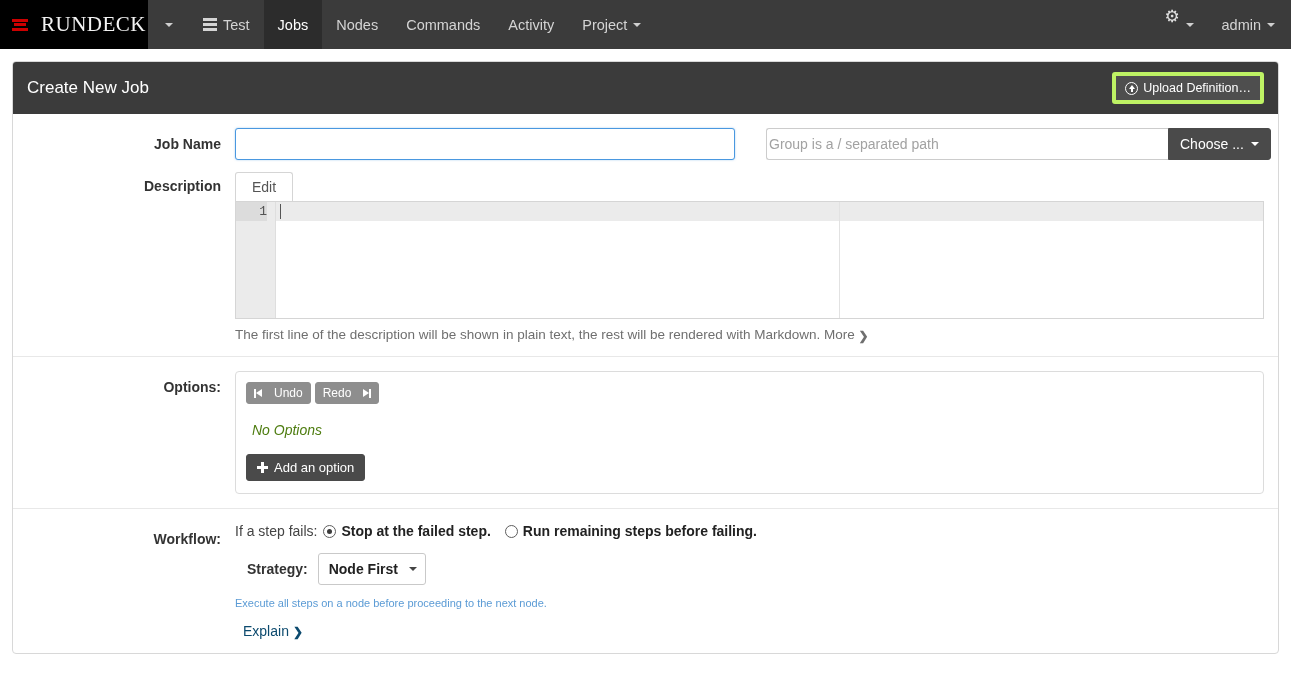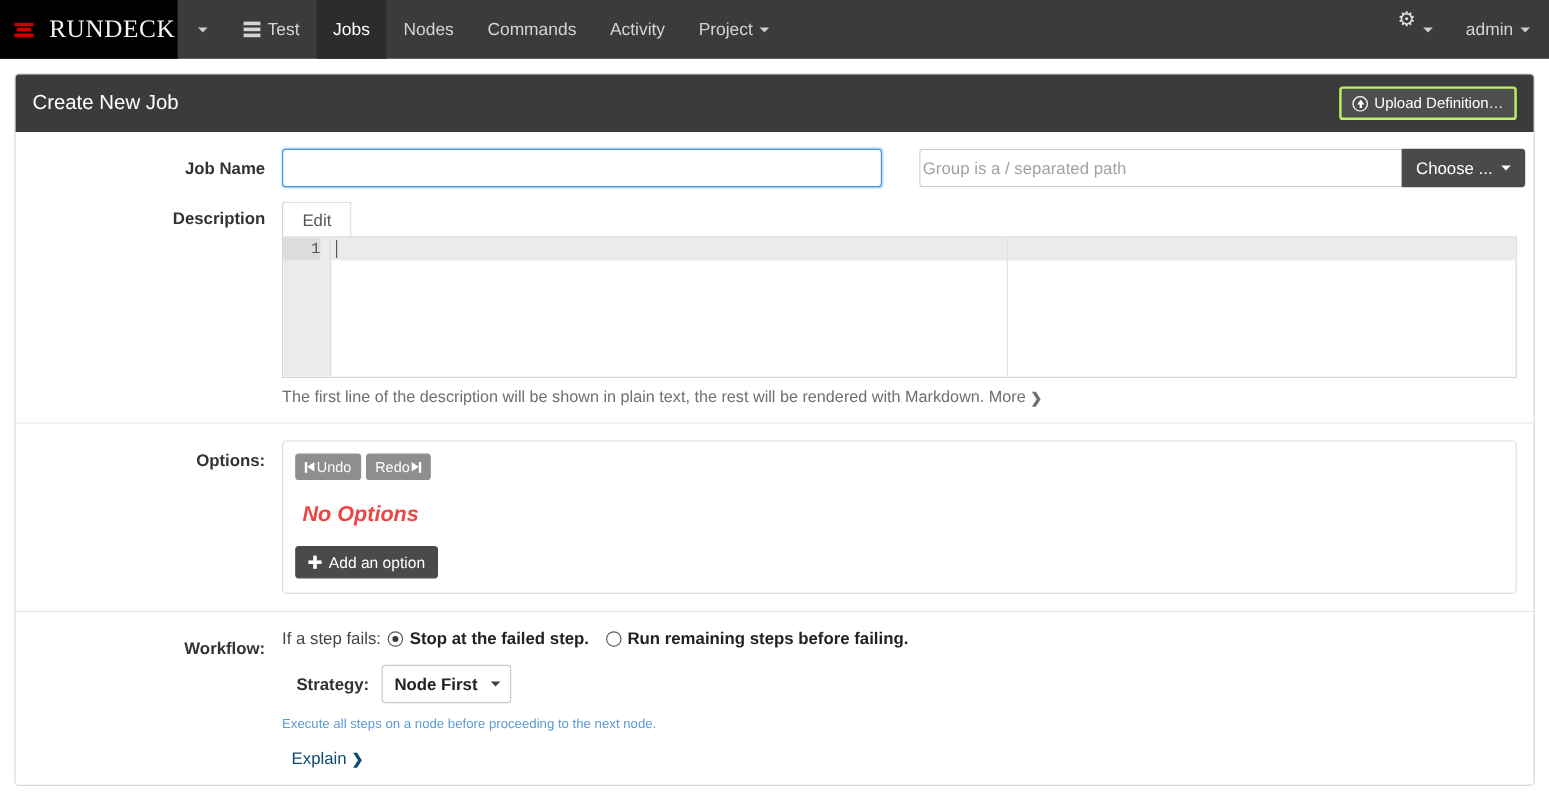--- a/index.html
+++ b/index.html
@@ -108,21 +108,21 @@
     padding: 10px 14px;
     border-radius: 3px 3px 0 0;
     display: flex;
     align-items: center;
     min-height: 48px;
   }
   .panel-title { font-size: 17px; font-weight: normal; }
   .btn-upload {
     margin-left: auto;
     background: #4e4e4e;
-    border: 2px solid #bef264;
+    border: 4px solid #bef264;
     color: #ffffff;
     font-size: 12.5px;
     padding: 5px 9px;
     border-radius: 3px;
     cursor: pointer;
     display: flex; align-items: center; gap: 5px;
     font-family: "Liberation Sans", sans-serif;
   }
   .upload-ico {
     width: 13px; height: 13px; border-radius: 50%;
@@ -277,21 +277,21 @@
   }
   .ur-row { display: flex; gap: 4px; }
   .btn-gray {
     background: #8e8e8e;
     color: #ffffff;
     border: 1px solid #8e8e8e;
     border-radius: 3px;
     font-size: 12px;
     padding: 3px 7px;
     cursor: pointer;
-    display: flex; align-items: center; gap: 2px;
+    display: flex; align-items: center; gap: 12px;
     font-family: "Liberation Sans", sans-serif;
     justify-content: flex-end;
   }
   .step-back, .step-fwd {
     display: inline-block; width: 8px; height: 9px; position: relative;
   }
   .step-back::before {
     content: ""; position: absolute; left: 0; top: 0;
     width: 2px; height: 9px; background: #fff;
   }
@@ -308,24 +308,23 @@
   }
   .step-fwd::after {
     content: ""; position: absolute; right: 2px; top: 0;
     width: 0; height: 0;
     border-top: 4.5px solid transparent;
     border-bottom: 4.5px solid transparent;
     border-left: 6px solid #fff;
   }
   .no-options {
     font-style: italic;
-    color: #ef4444;
-    font-size: 18px;
+    color: #4d7c0f;
+    font-size: 14px;
     padding: 18px 0 16px 6px;
-    font-weight: bold;
   }
   .btn-add {
     background: #4a4a4a;
     color: #ffffff;
     border: 1px solid #4a4a4a;
     border-radius: 3px;
     font-size: 13px;
     padding: 5px 10px;
     cursor: pointer;
     display: inline-flex; align-items: center; gap: 6px;

